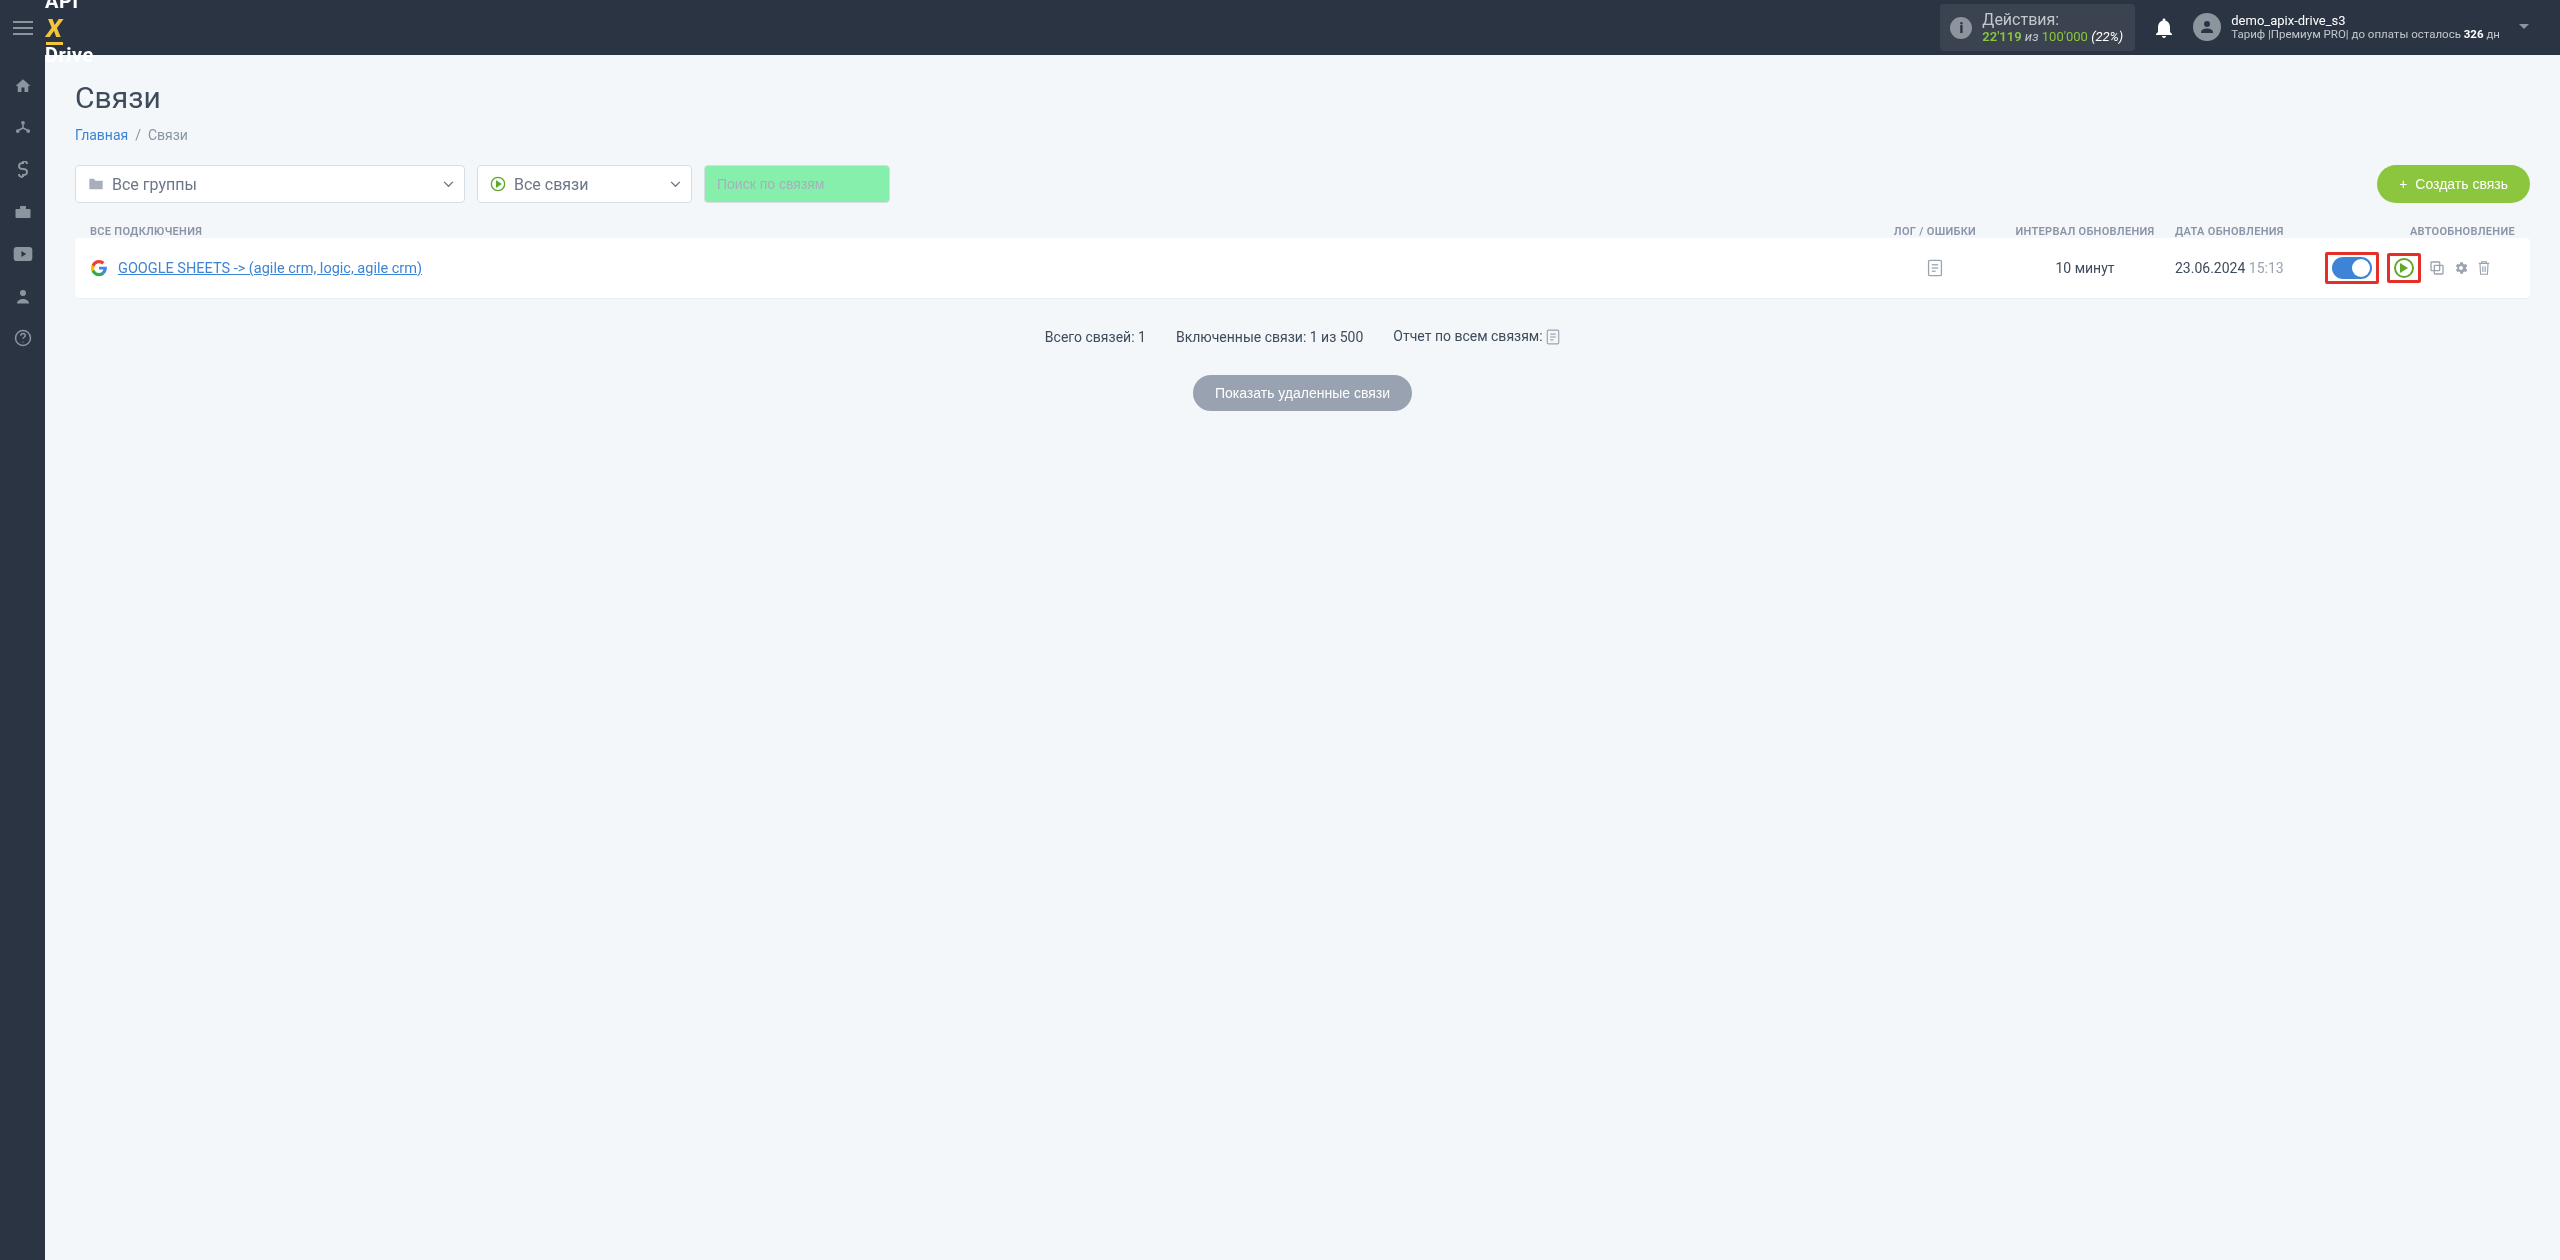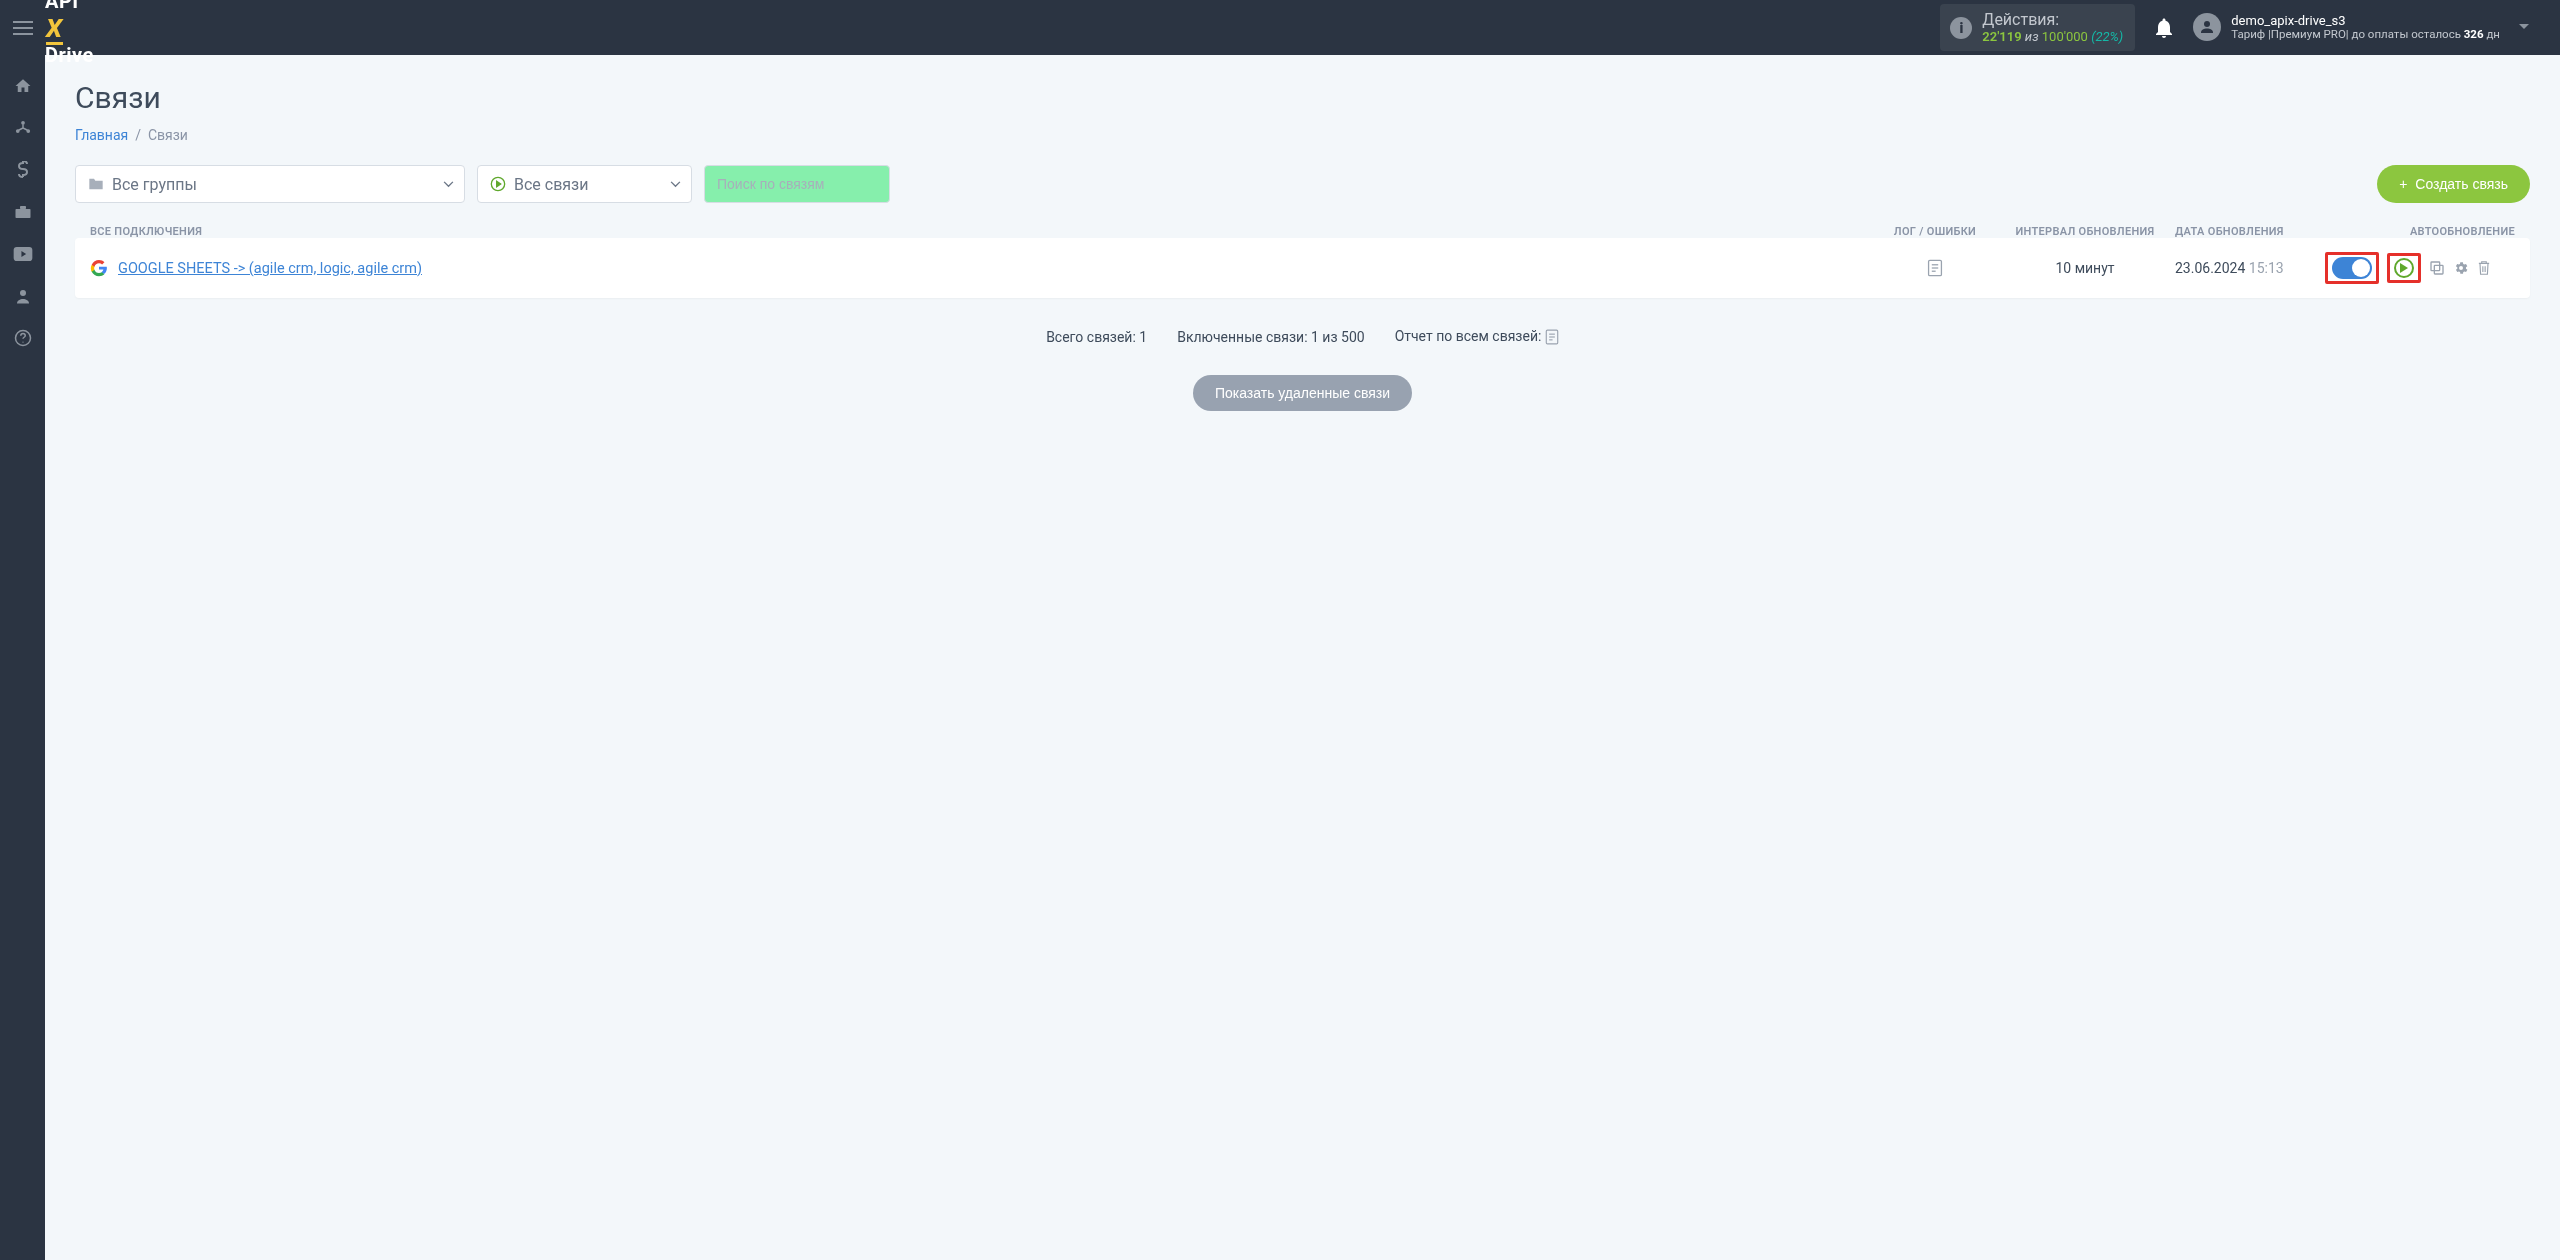--- a/index.html
+++ b/index.html
@@ -12,21 +12,21 @@
 .logo .x::after { content:""; position:absolute; left:0; right:0; bottom:-2px; height:3px; background:#f2c53c; }
 .logo .drive { color: #fff; }
 .header-right { margin-left: auto; display: flex; align-items: center; gap: 20px; padding-right: 30px; height: 100%; }
 .actions-box { background: #3a434f; border-radius: 4px; padding: 6px 12px 6px 10px; display: flex; align-items: center; gap: 10px; font-size: 13px; }
 .info-circle { width: 22px; height: 22px; border-radius: 50%; background: #8c949e; color:#2b3442; font-weight:900; display:flex; align-items:center; justify-content:center; font-size:14px; }
 .actions-text { line-height: 1.2; }
 .actions-label { color: #c3c8cf; font-size: 16px; }
 .actions-nums .used { color: #8cc63f; font-weight: 600; }
 .actions-nums .iz { color: #c3c8cf; font-style: italic; }
 .actions-nums .total { color: #8cc63f; }
-.actions-nums .pct { color: #14b8a6; font-style: italic; }
+.actions-nums .pct { color: #ffffff; font-style: italic; }
 .bell, .avatar { cursor: pointer; }
 .user-block { display: flex; align-items: center; gap: 10px; cursor: pointer; }
 .avatar-circle { width: 28px; height: 28px; border-radius: 50%; background: #8c949e; display:flex; align-items:center; justify-content:center; }
 .user-text { line-height: 1.2; font-size: 13px; }
 .user-email { color: #fff; }
 .user-tariff { color: #c3c8cf; font-size: 11.5px; }
 .user-tariff b { color: #fff; }
 .chevron { margin-left: 8px; }
 .layout { display: flex; min-height: calc(100vh - 55px); }
 .sidebar { width: 45px; background: #2b3442; display: flex; flex-direction: column; align-items: center; padding-top: 12px; gap: 4px; }
@@ -266,21 +266,21 @@
             <svg width="14" height="16" viewBox="0 0 24 28" fill="none" stroke="currentColor" stroke-width="2">
               <path d="M3 6h18M8 6V3h8v3M5 6l1 19h12l1-19M10 11v10M14 11v10"></path>
             </svg>
           </span>
       </div>
     </div>
 
     <div class="summary">
       <span>Всего связей: 1</span>
       <span>Включенные связи: 1 из 500</span>
-      <span><span>Отчет по всем связей:</span> <span class="action-ico" style="display:inline-block;vertical-align:middle;"><svg width="14" height="16" viewBox="0 0 24 28" fill="none" stroke="currentColor" stroke-width="2">
+      <span><span>Отчет по всем связям:</span> <span class="action-ico" style="display:inline-block;vertical-align:middle;"><svg width="14" height="16" viewBox="0 0 24 28" fill="none" stroke="currentColor" stroke-width="2">
               <rect x="2" y="2" width="20" height="24" rx="2"></rect>
               <line x1="7" y1="9" x2="17" y2="9"></line>
               <line x1="7" y1="14" x2="17" y2="14"></line>
               <line x1="7" y1="19" x2="13" y2="19"></line>
             </svg></span></span>
     </div>
 
     <button class="show-deleted">Показать удаленные связи</button>
   </div>
 </div>

